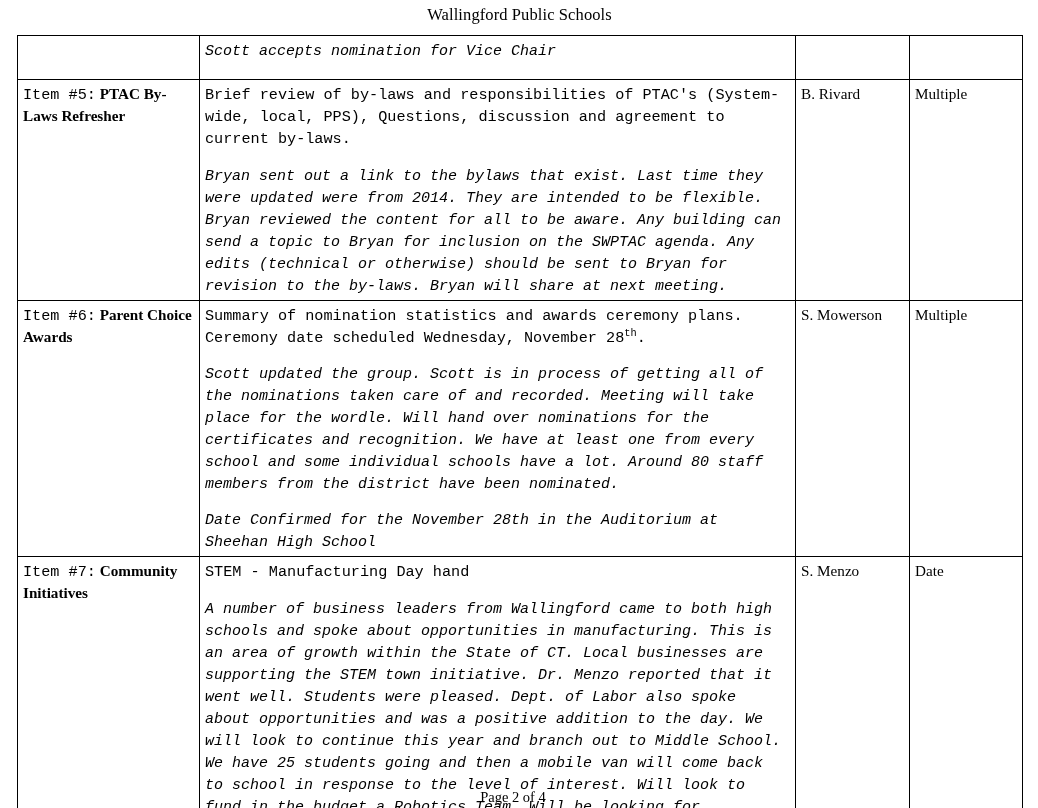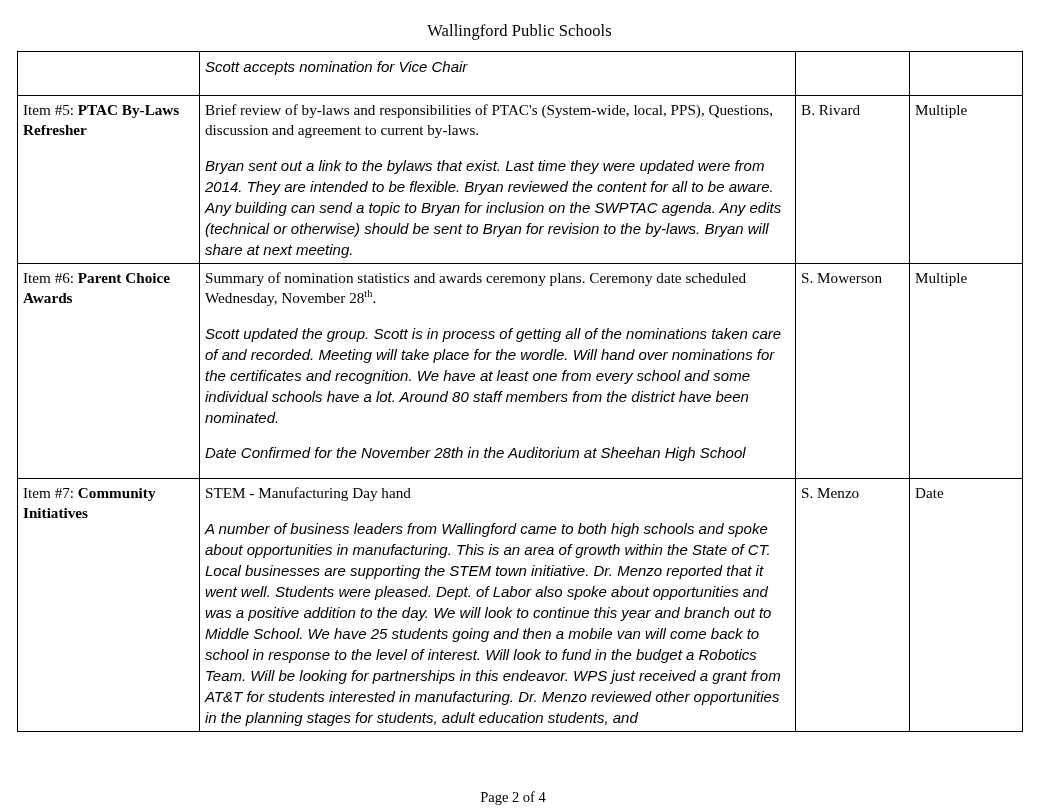--- a/index.html
+++ b/index.html
@@ -14,21 +14,21 @@
     font-family: "Liberation Serif", "DejaVu Serif", serif;
     color: #000000;
     overflow: hidden;
     position: relative;
   }
 
   .page {
     width: 1038px;
     height: 808px;
     box-sizing: border-box;
-    padding: 20px 16px 0 17px;
+    padding: 4px 16px 0 17px;
     position: relative;
   }
 
   
   .doc-header {
     text-align: center;
     line-height: 1.33;
   }
   .doc-header .hline {
     font-size: 16.5px;
@@ -59,24 +59,25 @@
   col.c-who   { width: 114px; }
   col.c-level { width: 113px; }
 
   .cell-item {
     font-size: 15.2px;
   }
   .cell-item b { font-weight: bold; }
 
   .plain {
     font-style: normal;
+    font-family: Liberation Mono, monospace;
   }
   .note {
     font-style: italic;
-    font-family: Liberation Sans, sans-serif;
+    font-family: Liberation Mono, monospace;
     font-size: 15px;
     line-height: 1.40;
   }
   .gap {
     display: block;
     height: 15px;
   }
   .gap-sm {
     display: block;
     height: 14px;

